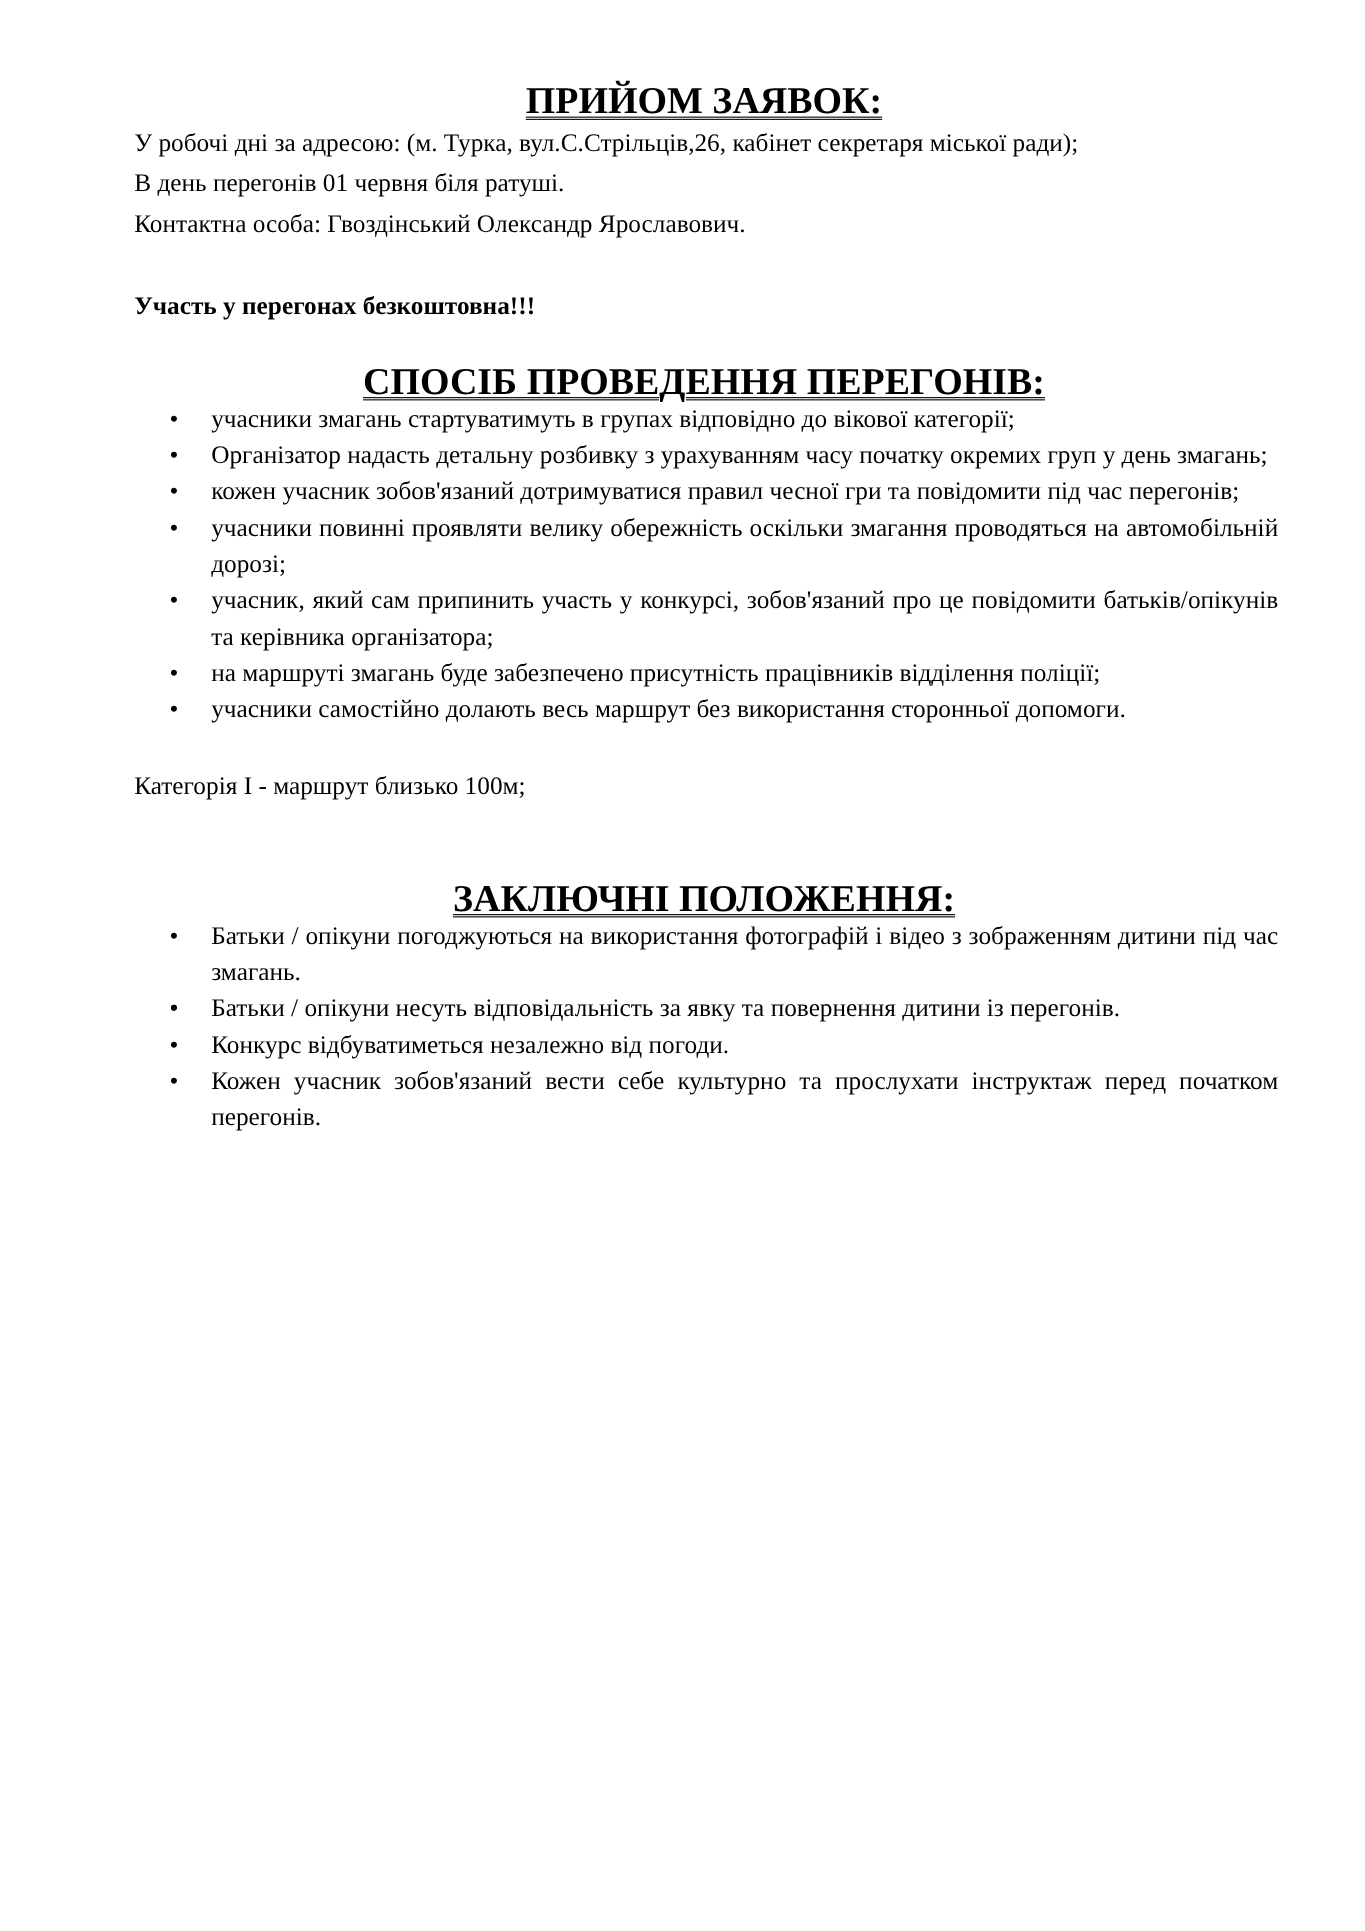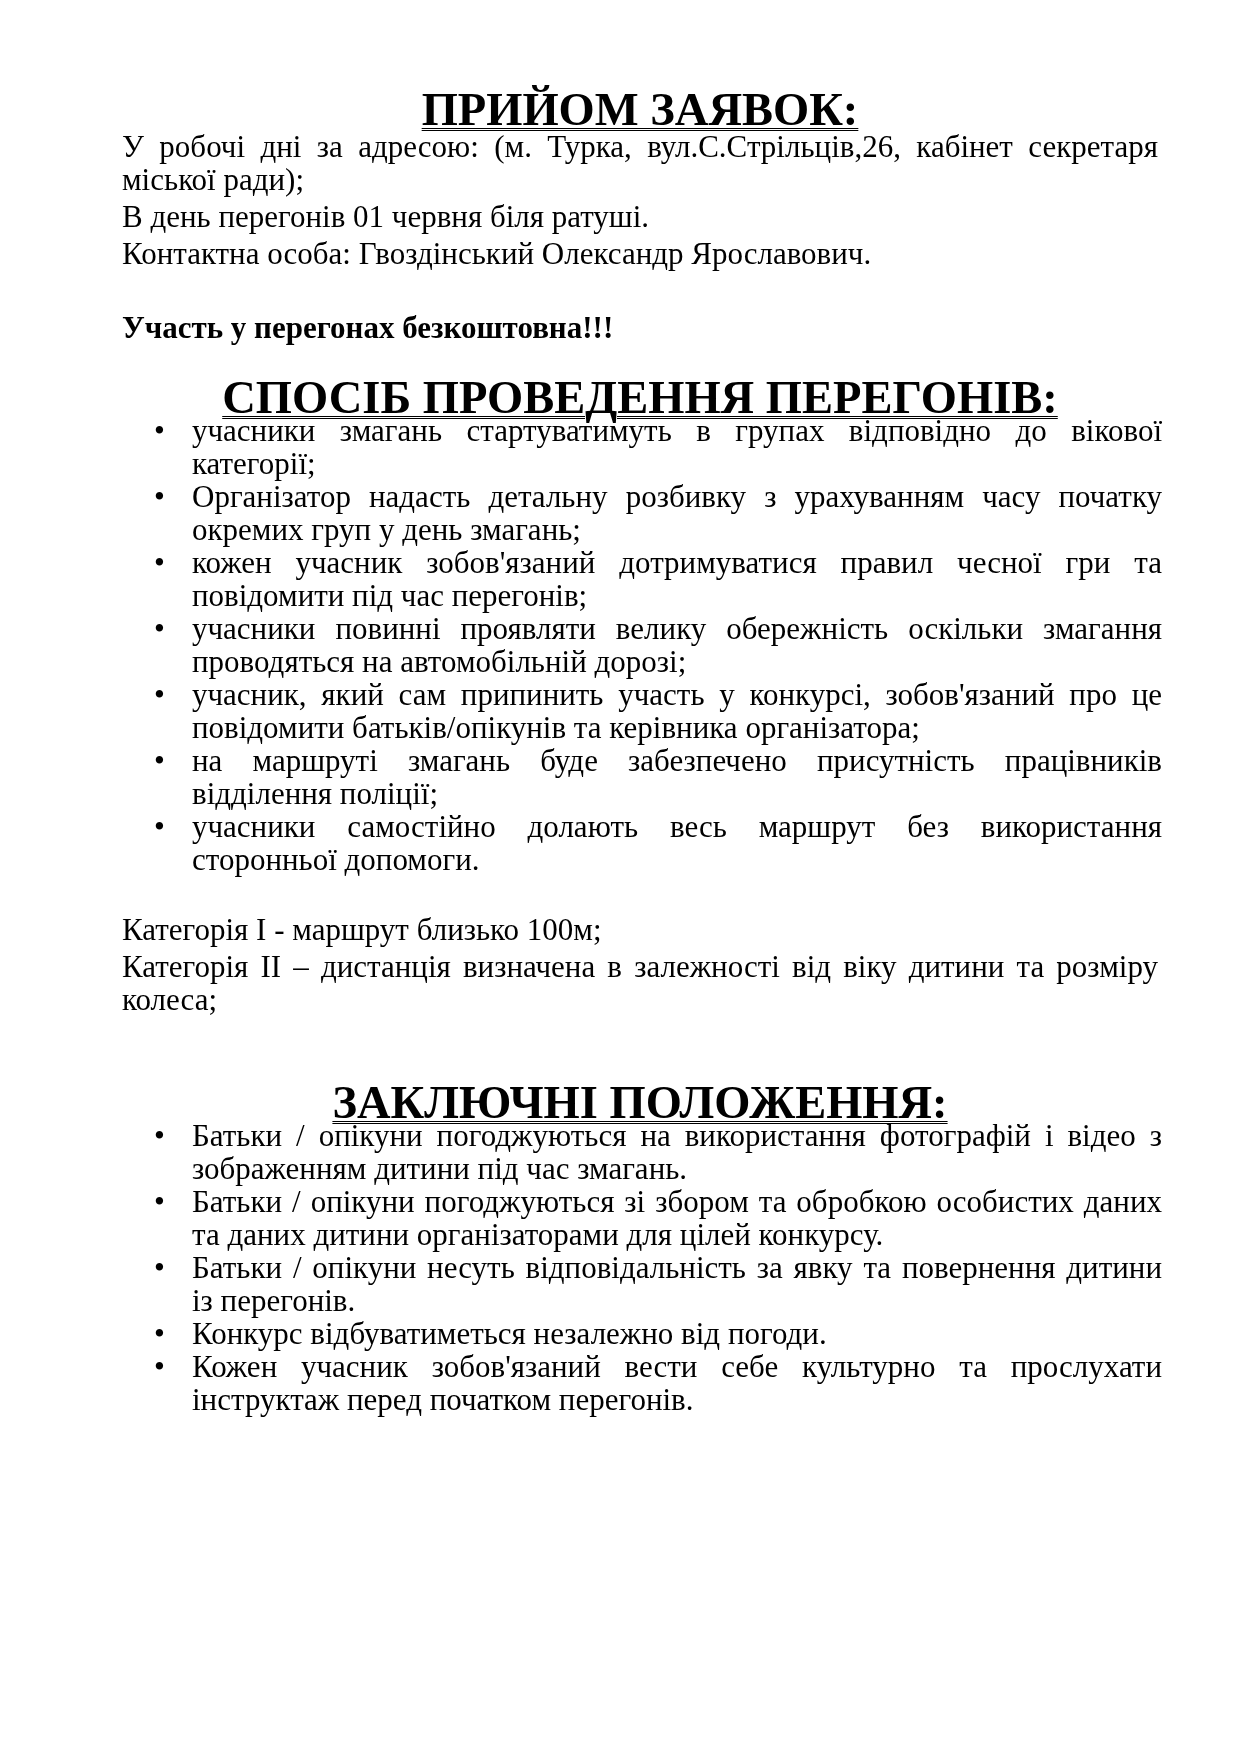--- a/index.html
+++ b/index.html
@@ -11,23 +11,23 @@
       width: 1241px;
       height: 1755px;
       position: relative;
       overflow: hidden;
       font-family: "Liberation Serif", "DejaVu Serif", serif;
       color: #000000;
     }
     .page {
       position: absolute;
       left: 118px;
-      top: 93px;
+      top: 76px;
       width: 1044px;
-      font-size: 31px;
+      font-size: 23px;
       line-height: 33px;
       font-family: Liberation Serif, serif;
     }
     .heading {
       text-align: center;
       font-weight: bold;
       margin: 0;
       line-height: 33px;
     }
     .heading span {
@@ -90,32 +90,31 @@
       <li><span class="bullet">•</span><span>учасник, який сам припинить участь у конкурсі, зобов'язаний про це повідомити батьків/опікунів та керівника організатора;</span></li>
       <li><span class="bullet">•</span><span>на маршруті змагань буде забезпечено присутність працівників відділення поліції;</span></li>
       <li><span class="bullet">•</span><span>учасники самостійно долають весь маршрут без використання сторонньої допомоги.</span></li>
     </ul>
   </section>
 
   <div class="gap"></div>
 
   <section>
     <p class="para">Категорія I - маршрут близько 100м;</p>
-    <p class="para">Категорія II – дистанція визначена в залежності від віку дитини та розміру колеса;</p>
   </section>
 
   <div class="gap"></div>
 
 
   <div class="gap"></div>
 
   <section>
     <h2 class="heading"><span>ЗАКЛЮЧНІ ПОЛОЖЕННЯ:</span></h2>
     <ul class="bullets">
       <li><span class="bullet">•</span><span>Батьки / опікуни погоджуються на використання фотографій і відео з зображенням дитини під час змагань.</span></li>
-      <li><span class="bullet">•</span><span>Батьки / опікуни погоджуються зі збором та обробкою особистих даних  та даних дитини організаторами для цілей конкурсу.</span></li>
+      <li><span class="bullet">•</span></li>
       <li><span class="bullet">•</span><span>Батьки / опікуни несуть відповідальність за явку та повернення дитини із перегонів.</span></li>
       <li><span class="bullet">•</span><span>Конкурс відбуватиметься незалежно від погоди.</span></li>
       <li><span class="bullet">•</span><span>Кожен учасник зобов'язаний вести себе культурно та прослухати інструктаж перед початком перегонів.</span></li>
     </ul>
   </section>
 
 </div>
 
 </body></html>

